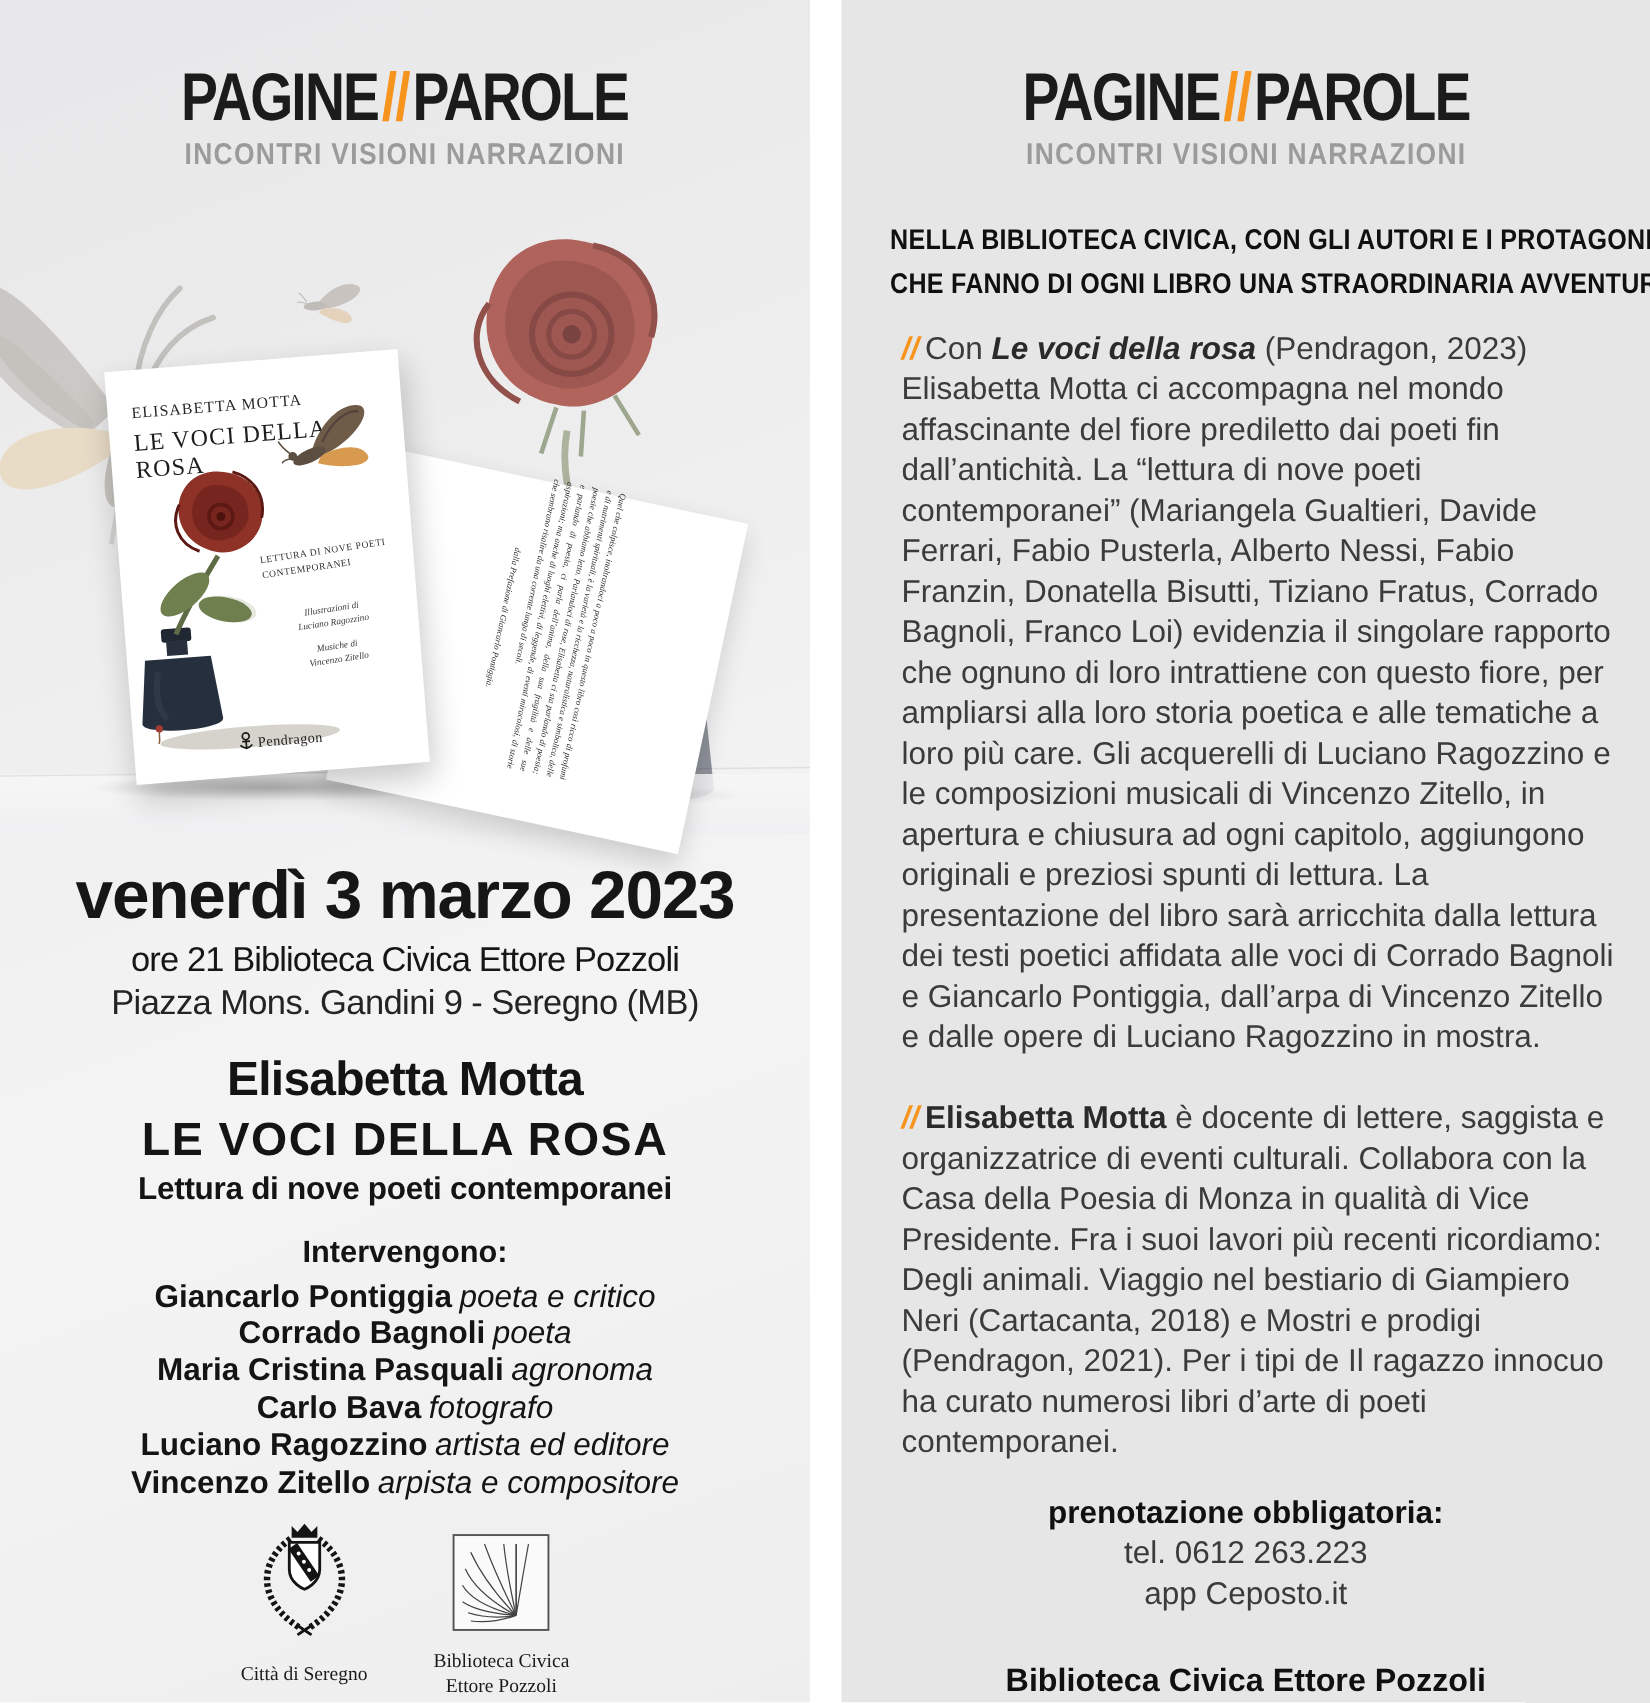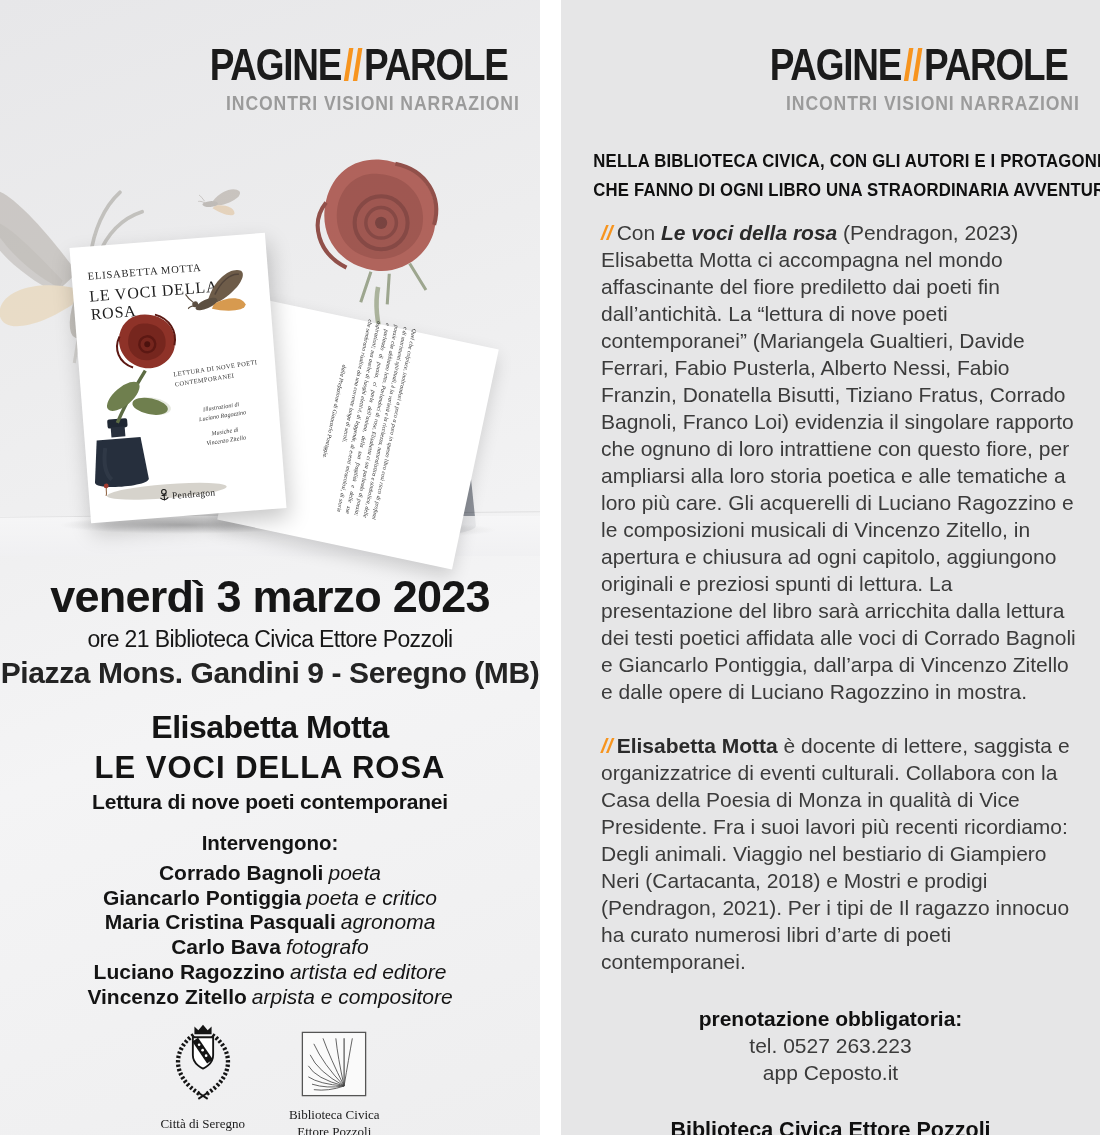--- a/index.html
+++ b/index.html
@@ -13,21 +13,21 @@
   .panel-right{left:561px;width:539px;background:#e6e6e7;}
 
   
   .logo-wrap{text-align:center;padding-top:42px;}
   .logo-line{display:inline-block;transform:scaleX(.82);transform-origin:center;
     font-weight:800;font-size:45px;letter-spacing:-1.5px;color:#1b1b1b;white-space:nowrap;line-height:1;}
   .logo-slashes{color:#F7941E;padding:0 3px;}
   .tagline{display:inline-block;transform:scaleX(.88);transform-origin:center;
     font-weight:700;font-size:20px;letter-spacing:1px;color:#9b9b9b;white-space:nowrap;
     margin-top:6px;line-height:1;}
-  .logo-col{text-align:right;}
+  .logo-col{text-align:center;}
 
   
   .montage{position:relative;height:432px;margin-top:10px;}
   .bg-art{position:absolute;}
   .floor{position:absolute;left:0;right:0;top:392px;bottom:0;
     background:linear-gradient(180deg,#f7f7f8,#f0f0f2);opacity:.85;z-index:2;}
   .table-edge{position:absolute;left:0;right:0;top:390px;height:1px;
     background:rgba(0,0,0,.08);transform:rotate(-.6deg);z-index:2;}
   .book-shadow{position:absolute;border-radius:50%;z-index:3;}
   .shadow-front{left:58px;top:392px;width:250px;height:18px;
@@ -60,21 +60,21 @@
     transform:rotate(12deg);z-index:4;box-shadow:0 8px 18px rgba(0,0,0,.16);}
   .bb-text{position:absolute;left:25px;top:60px;width:195px;transform:rotate(90deg);
     transform-origin:center;font-family:"Liberation Serif",serif;font-style:italic;
     font-size:5.8px;line-height:1.55;color:#2c2c2c;text-align:justify;}
   .bb-attrib{margin-top:7px;text-align:center;}
 
   
   .event-block{text-align:center;margin-top:15px;color:#161616;}
   .ev-date{font-size:45px;font-weight:800;letter-spacing:-.8px;line-height:1.15;}
   .ev-place{font-size:23px;font-weight:400;letter-spacing:-.6px;line-height:1.18;margin-top:3px;}
-  .ev-addr{font-size:30px;font-weight:700;letter-spacing:-.4px;line-height:1.18;color:#242424;margin-top:2px;}
+  .ev-addr{font-size:23px;font-weight:400;letter-spacing:-.4px;line-height:1.18;color:#242424;margin-top:2px;}
   .author-block{text-align:center;margin-top:19px;color:#141414;}
   .ab-name{font-size:32px;font-weight:800;letter-spacing:-.5px;line-height:1.15;}
   .ab-presents{font-size:24px;font-style:italic;line-height:1.2;margin-top:2px;color:#1c1c1c;}
   .ab-title{font-size:31px;font-weight:700;letter-spacing:1px;line-height:1.15;margin-top:4px;}
   .ab-sub{font-size:21px;font-weight:700;letter-spacing:-.2px;line-height:1.2;margin-top:3px;}
   .speakers{text-align:center;margin-top:17px;color:#141414;}
   .sp-head{font-size:20.5px;font-weight:700;margin-bottom:6px;}
   .speaker-line{font-size:21px;line-height:24.8px;}
   .s-name{font-weight:700;}
   .s-role{font-style:italic;margin-left:5px;}
@@ -87,21 +87,21 @@
 
   
   .headline{text-align:center;margin-top:32px;color:#101010;line-height:1.55;}
   .headline-line{display:block;transform:scaleX(.88);transform-origin:center;
     font-weight:800;font-size:19px;letter-spacing:.2px;white-space:nowrap;}
   .para{margin:27px 14px 0 40px;font-size:21px;line-height:27px;color:#3b3b3b;text-align:left;}
   .para:first-of-type{margin-top:14px;}
   .slashes{color:#F7941E;font-weight:700;font-style:italic;margin-right:4px;}
   .p-booktitle{font-weight:700;font-style:italic;color:#2a2a2a;}
   .p-name{font-weight:700;color:#2a2a2a;}
-  .booking{text-align:center;margin-top:30px;font-size:21px;line-height:27px;color:#3b3b3b;}
+  .booking{text-align:center;margin-top:20px;font-size:21px;line-height:27px;color:#3b3b3b;}
   .bk-head{font-weight:700;color:#101010;}
   .r-footer{text-align:center;margin-top:31px;line-height:27px;}
   .rf-name{font-size:21.5px;font-weight:700;color:#101010;}
 </style>
 </head>
 <body>
 
 <div class="panel panel-left">
 
   <div class="logo-wrap logo-col">
@@ -234,22 +234,22 @@
   </div>
 
   <div class="author-block">
     <div class="ab-name">Elisabetta Motta</div>
     <div class="ab-title">LE VOCI DELLA ROSA</div>
     <div class="ab-sub">Lettura di nove poeti contemporanei</div>
   </div>
 
   <div class="speakers">
     <div class="sp-head">Intervengono:</div>
+    <div class="speaker-line"><span class="s-name">Giancarlo Pontiggia</span><span class="s-role">poeta e critico</span></div>
     <div class="speaker-line"><span class="s-name">Corrado Bagnoli</span><span class="s-role">poeta</span></div>
-    <div class="speaker-line"><span class="s-name">Giancarlo Pontiggia</span><span class="s-role">poeta e critico</span></div>
     <div class="speaker-line"><span class="s-name">Maria Cristina Pasquali</span><span class="s-role">agronoma</span></div>
     <div class="speaker-line"><span class="s-name">Carlo Bava</span><span class="s-role">fotografo</span></div>
     <div class="speaker-line"><span class="s-name">Luciano Ragozzino</span><span class="s-role">artista ed editore</span></div>
     <div class="speaker-line"><span class="s-name">Vincenzo Zitello</span><span class="s-role">arpista e compositore</span></div>
   </div>
 
   <div class="logos-row">
     <div class="logo-item">
       <svg width="78" height="82" viewBox="0 0 100 105">
         <path d="M38,14 C12,32 8,66 46,90" fill="none" stroke="#141414" stroke-width="5.5" stroke-dasharray="3 2.6"></path>
@@ -291,21 +291,21 @@
     <span class="headline-line">NELLA BIBLIOTECA CIVICA, CON GLI AUTORI E I PROTAGONISTI</span>
     <span class="headline-line">CHE FANNO DI OGNI LIBRO UNA STRAORDINARIA AVVENTURA</span>
   </div>
 
   <p class="para"><span class="slashes">//</span><span>Con </span><span class="p-booktitle">Le voci della rosa</span><span> (Pendragon, 2023) Elisabetta Motta ci accompagna nel mondo affascinante del fiore prediletto dai poeti fin dall’antichità. La “lettura di nove poeti contemporanei” (Mariangela Gualtieri, Davide Ferrari, Fabio Pusterla, Alberto Nessi, Fabio Franzin, Donatella Bisutti, Tiziano Fratus, Corrado Bagnoli, Franco Loi) evidenzia il singolare rapporto che ognuno di loro intrattiene con questo fiore, per ampliarsi alla loro storia poetica e alle tematiche a loro più care. Gli acquerelli di Luciano Ragozzino e le composizioni musicali di Vincenzo Zitello, in apertura e chiusura ad ogni capitolo, aggiungono originali e preziosi spunti di lettura. La presentazione del libro sarà arricchita dalla lettura dei testi poetici affidata alle voci di Corrado Bagnoli e Giancarlo Pontiggia, dall’arpa di Vincenzo Zitello e dalle opere di Luciano Ragozzino in mostra.</span></p>
 
   <p class="para"><span class="slashes">//</span><span class="p-name">Elisabetta Motta</span><span> è docente di lettere, saggista e organizzatrice di eventi culturali. Collabora con la Casa della Poesia di Monza in qualità di Vice Presidente. Fra i suoi lavori più recenti ricordiamo: Degli animali. Viaggio nel bestiario di Giampiero Neri (Cartacanta, 2018) e Mostri e prodigi (Pendragon, 2021). Per i tipi de Il ragazzo innocuo ha curato numerosi libri d’arte di poeti contemporanei.</span></p>
 
   <div class="booking">
     <div class="bk-head">prenotazione obbligatoria:</div>
-    <div>tel. 0527 263.223</div>
+    <div>tel. 0612 263.223</div>
     <div>app Ceposto.it</div>
   </div>
 
   <div class="r-footer">
     <div class="rf-name">Biblioteca Civica Ettore Pozzoli</div>
 
   </div>
 </div>
 
 </body></html>

